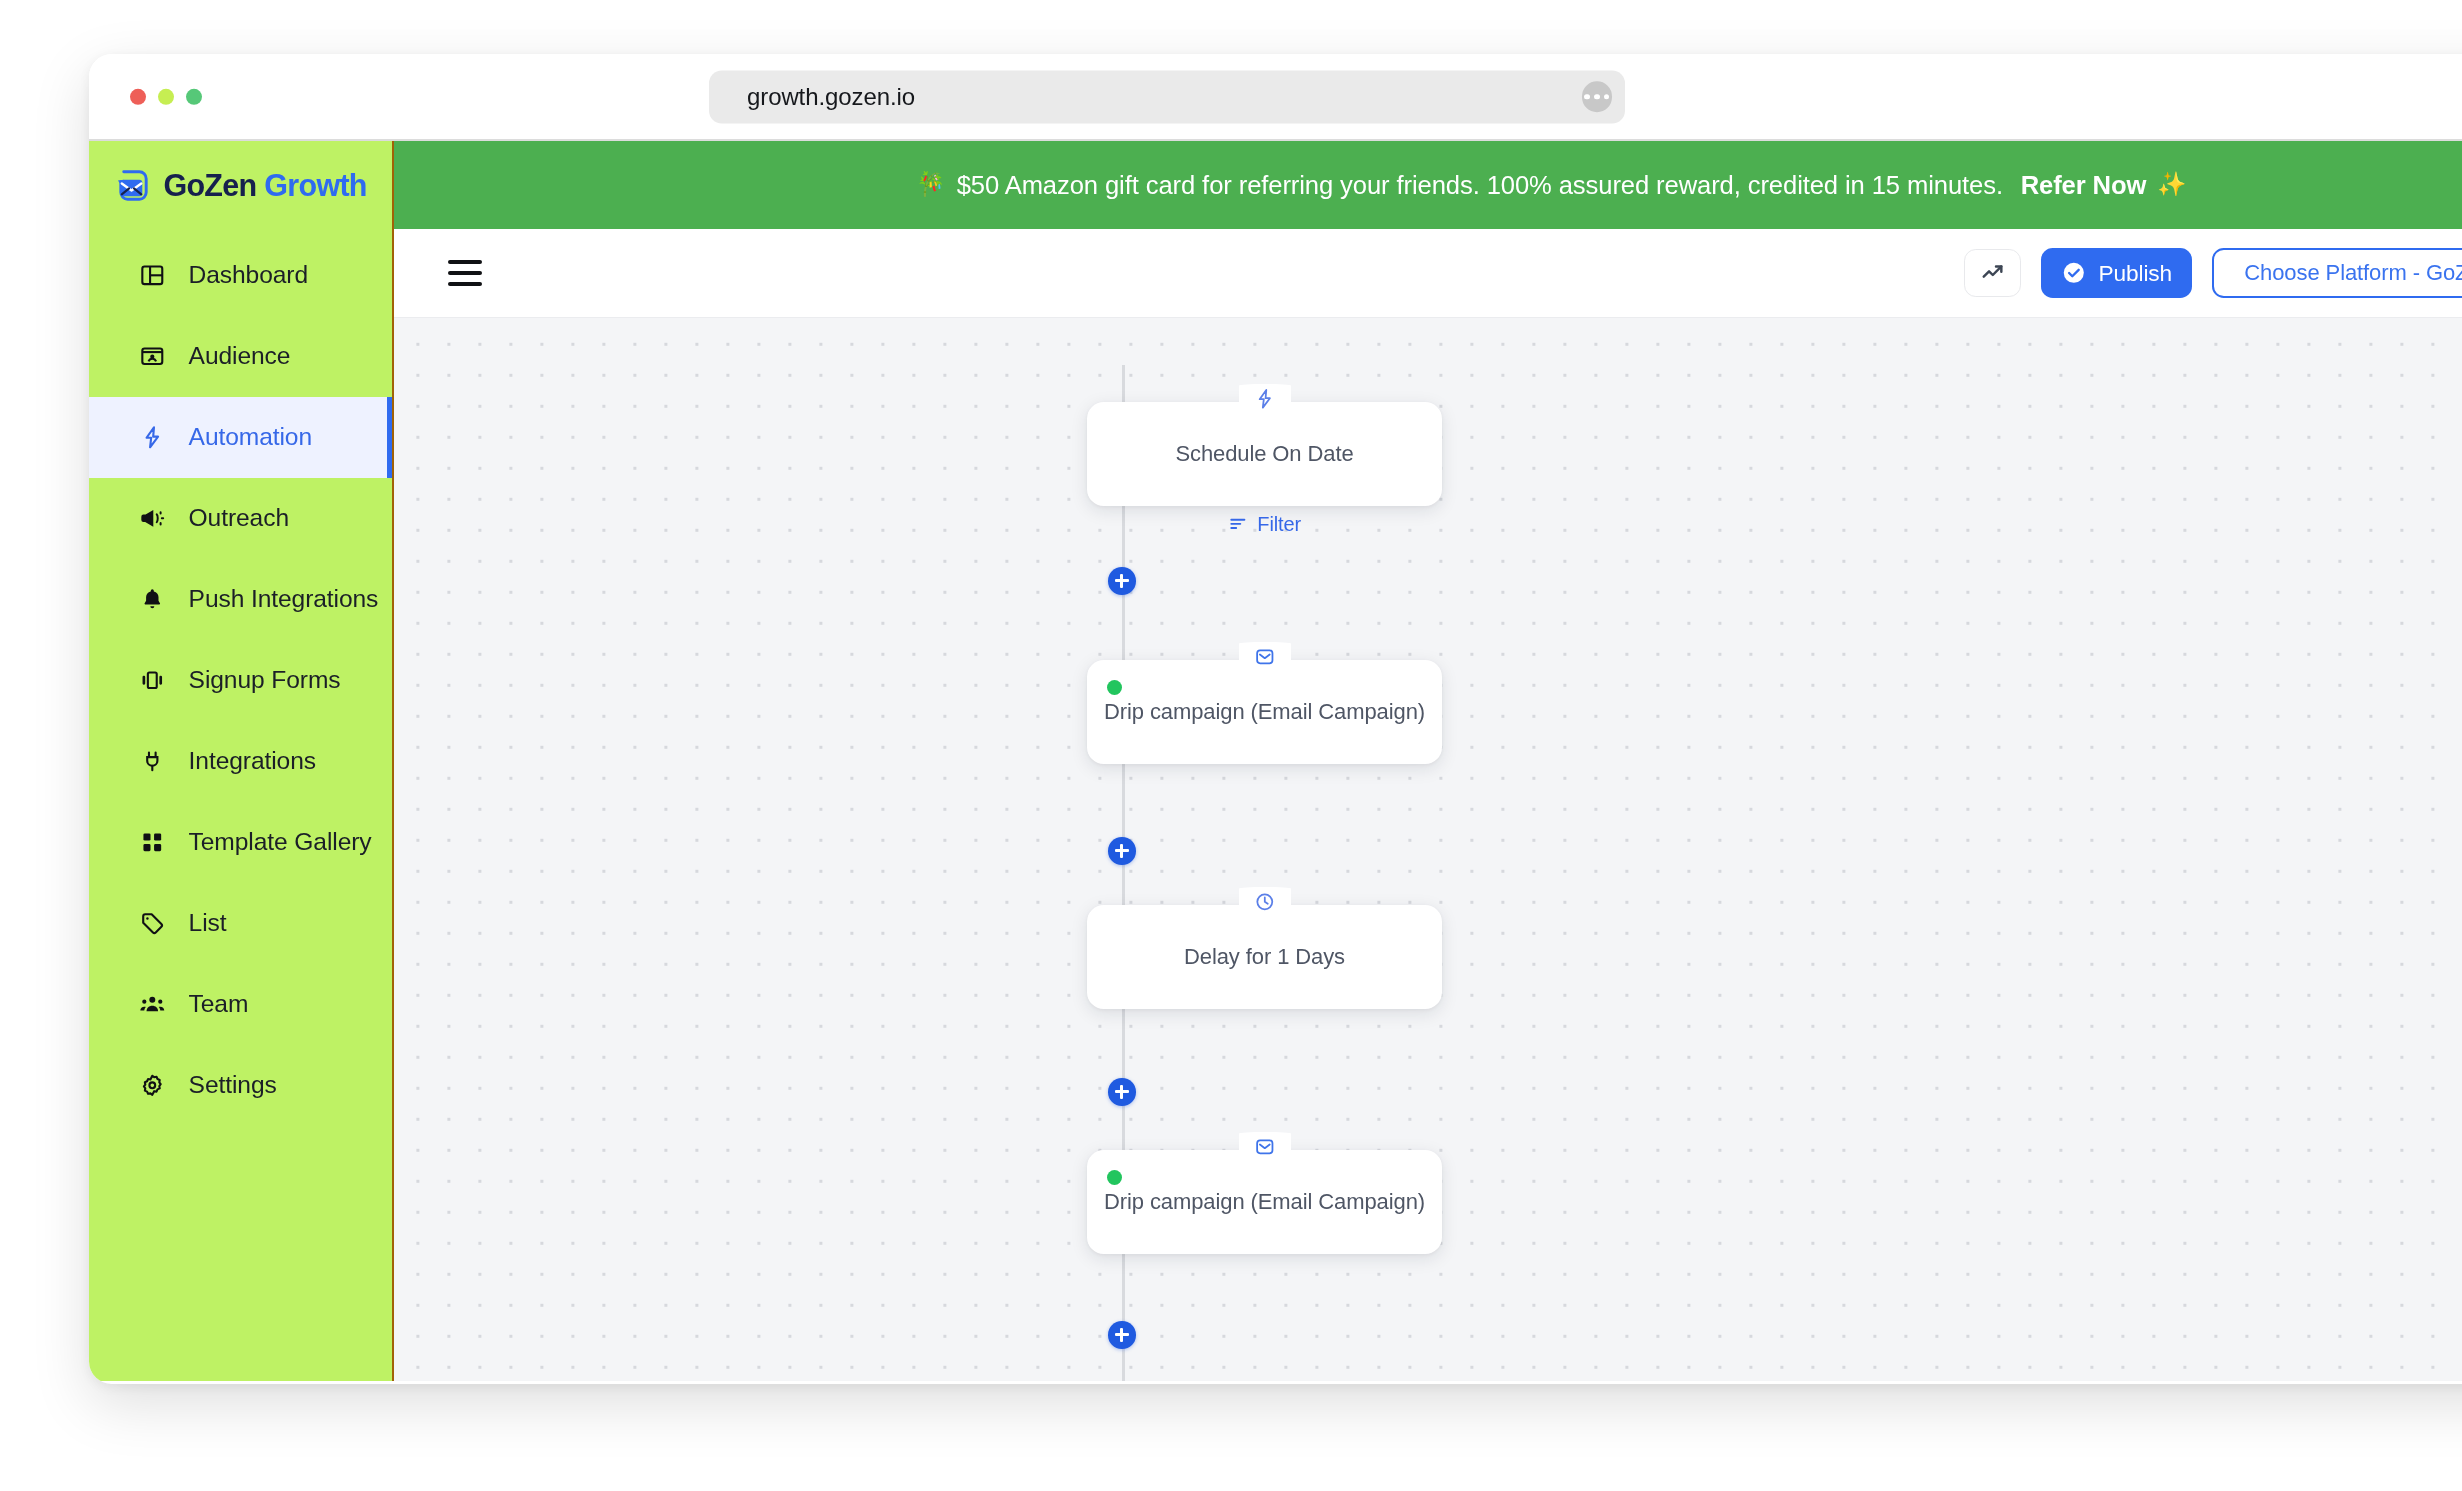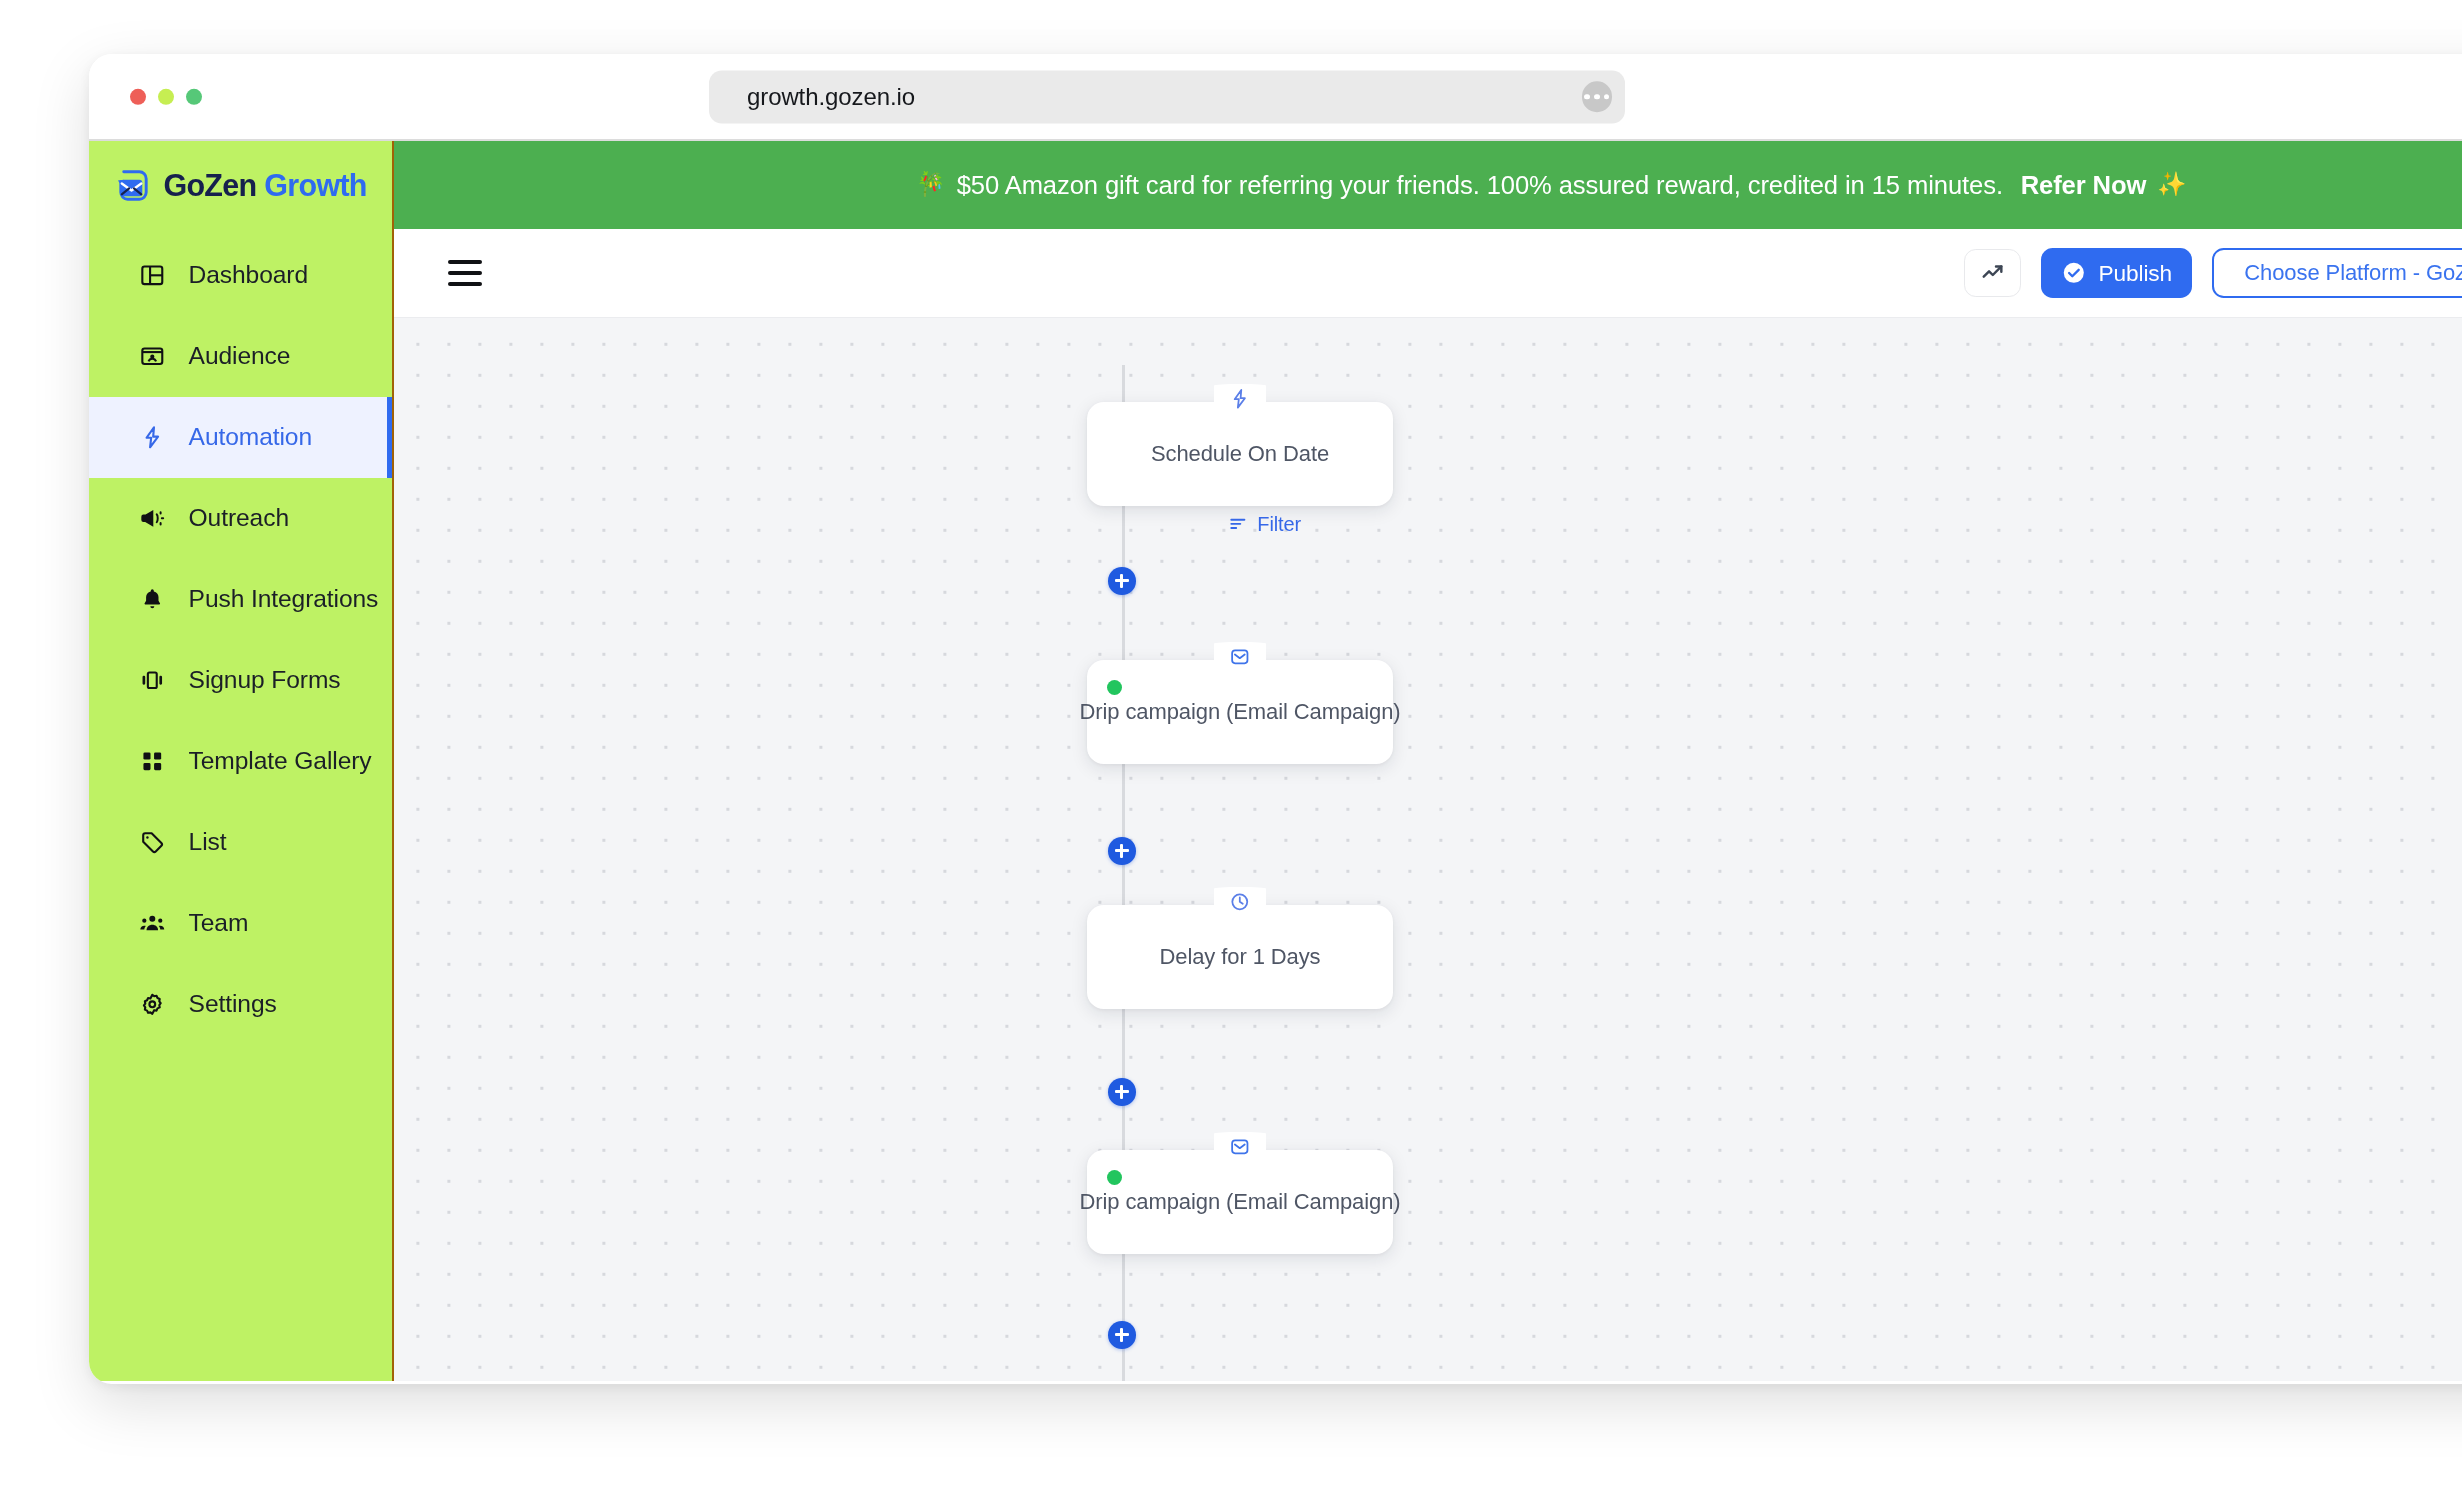--- a/index.html
+++ b/index.html
@@ -283,21 +283,21 @@
     left: 196px;
     top: 47px;
     width: 2.5px;
     height: 1049px;
     background: #d8dade;
   }
 
   .node {
     position: absolute;
     left: 161px;
-    width: 306px;
+    width: 355px;
     height: 104px;
     background: #ffffff;
     border-radius: 16.7px;
     box-shadow: 0 4.9px 16.7px rgba(22,28,45,0.10), 0 1px 3.9px rgba(22,28,45,0.05);
     display: flex;
     align-items: center;
     justify-content: center;
     cursor: pointer;
   }
   .node-label {
@@ -470,20 +470,30 @@
           <span class="nav-ico">
             <svg viewBox="0 0 24 24" fill="none" stroke="#101114" stroke-width="1.9">
               <rect x="8" y="5" width="8" height="14" rx="1.4"></rect>
               <rect x="3.2" y="8" width="2.4" height="8" rx="1" fill="#101114" stroke="none"></rect>
               <rect x="18.4" y="8" width="2.4" height="8" rx="1" fill="#101114" stroke="none"></rect>
             </svg>
           </span>
           <span class="nav-label">Signup Forms</span>
         </div>
 
+        <div class="nav-item">
+          <span class="nav-ico">
+            <svg viewBox="0 0 24 24" fill="none" stroke="#101114" stroke-width="1.9" stroke-linecap="round">
+              <path d="M9 4v4M15 4v4"></path>
+              <path d="M7.4 8.2h9.2v3.2a4.6 4.6 0 0 1-4.6 4.6 4.6 4.6 0 0 1-4.6-4.6z"></path>
+              <path d="M12 16v4"></path>
+            </svg>
+          </span>
+          <span class="nav-label">Integrations</span>
+        </div>
 
         <div class="nav-item">
           <span class="nav-ico">
             <svg viewBox="0 0 24 24" fill="#101114" stroke="none">
               <rect x="4" y="4" width="6.4" height="6.4" rx="1.2"></rect>
               <rect x="13.6" y="4" width="6.4" height="6.4" rx="1.2"></rect>
               <rect x="4" y="13.6" width="6.4" height="6.4" rx="1.2"></rect>
               <rect x="13.6" y="13.6" width="6.4" height="6.4" rx="1.2"></rect>
             </svg>
           </span>

